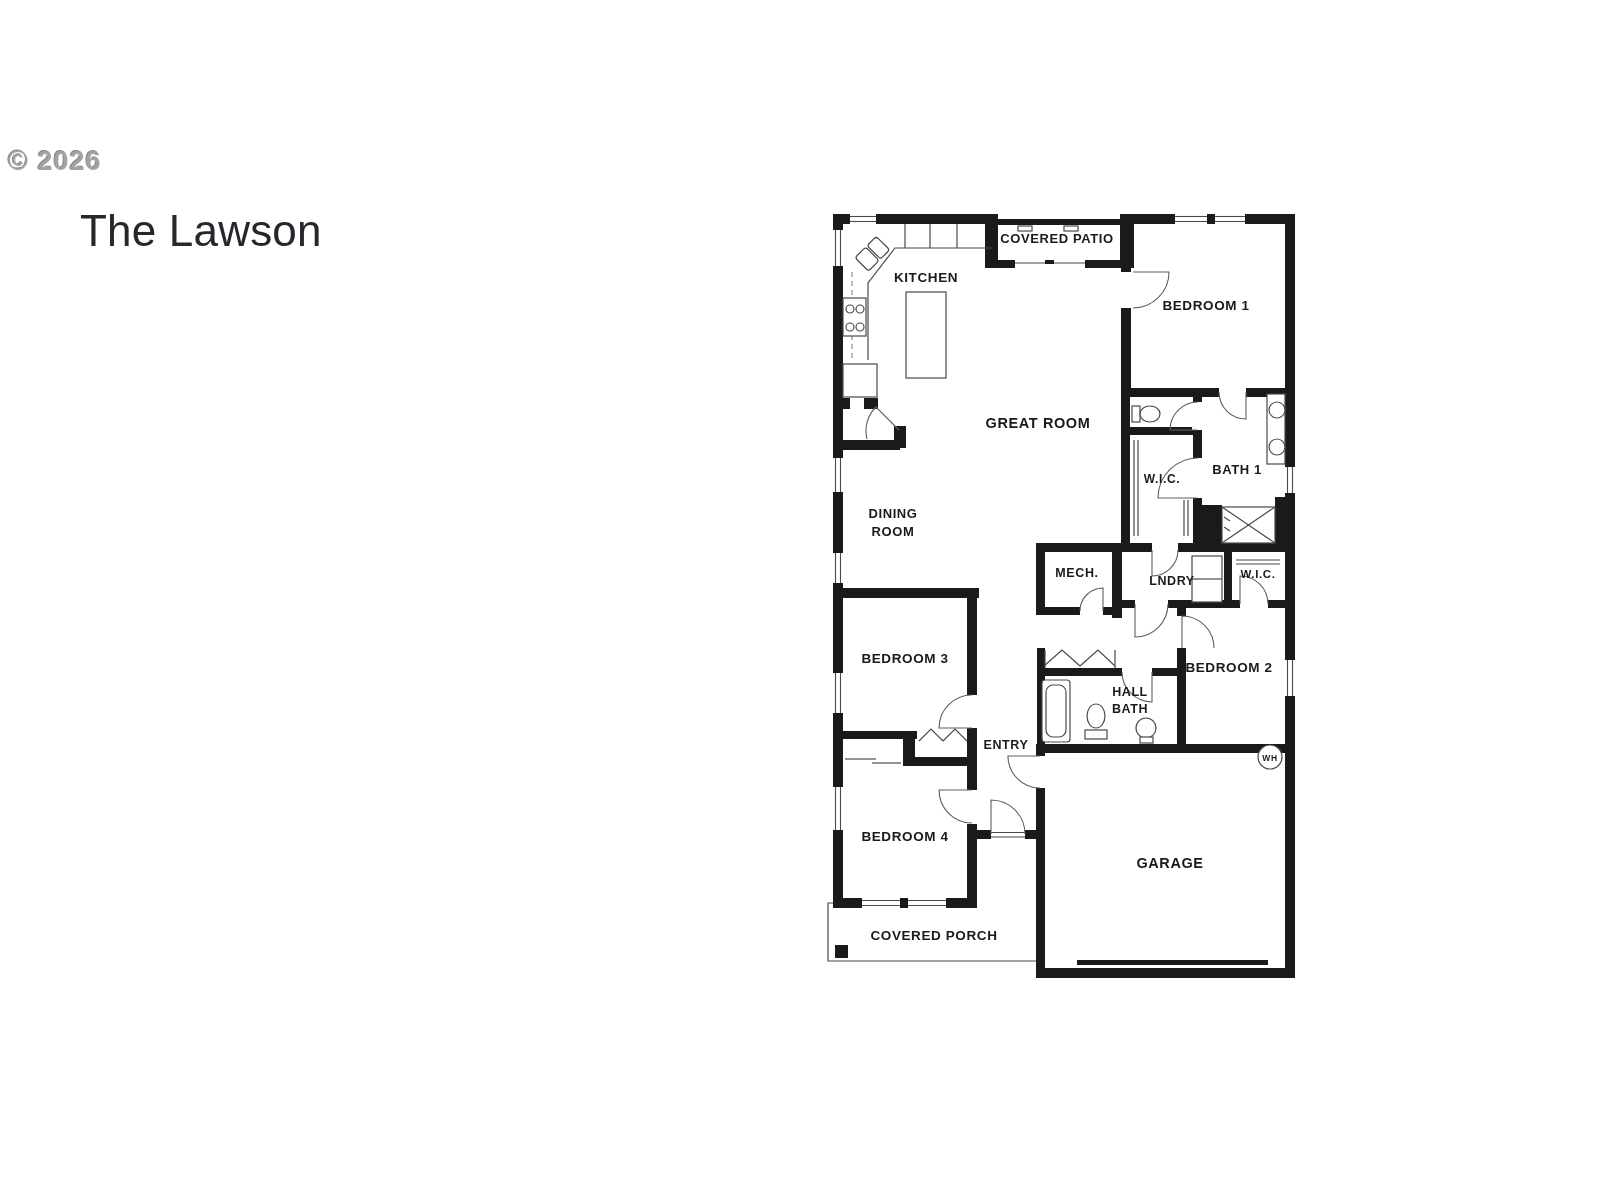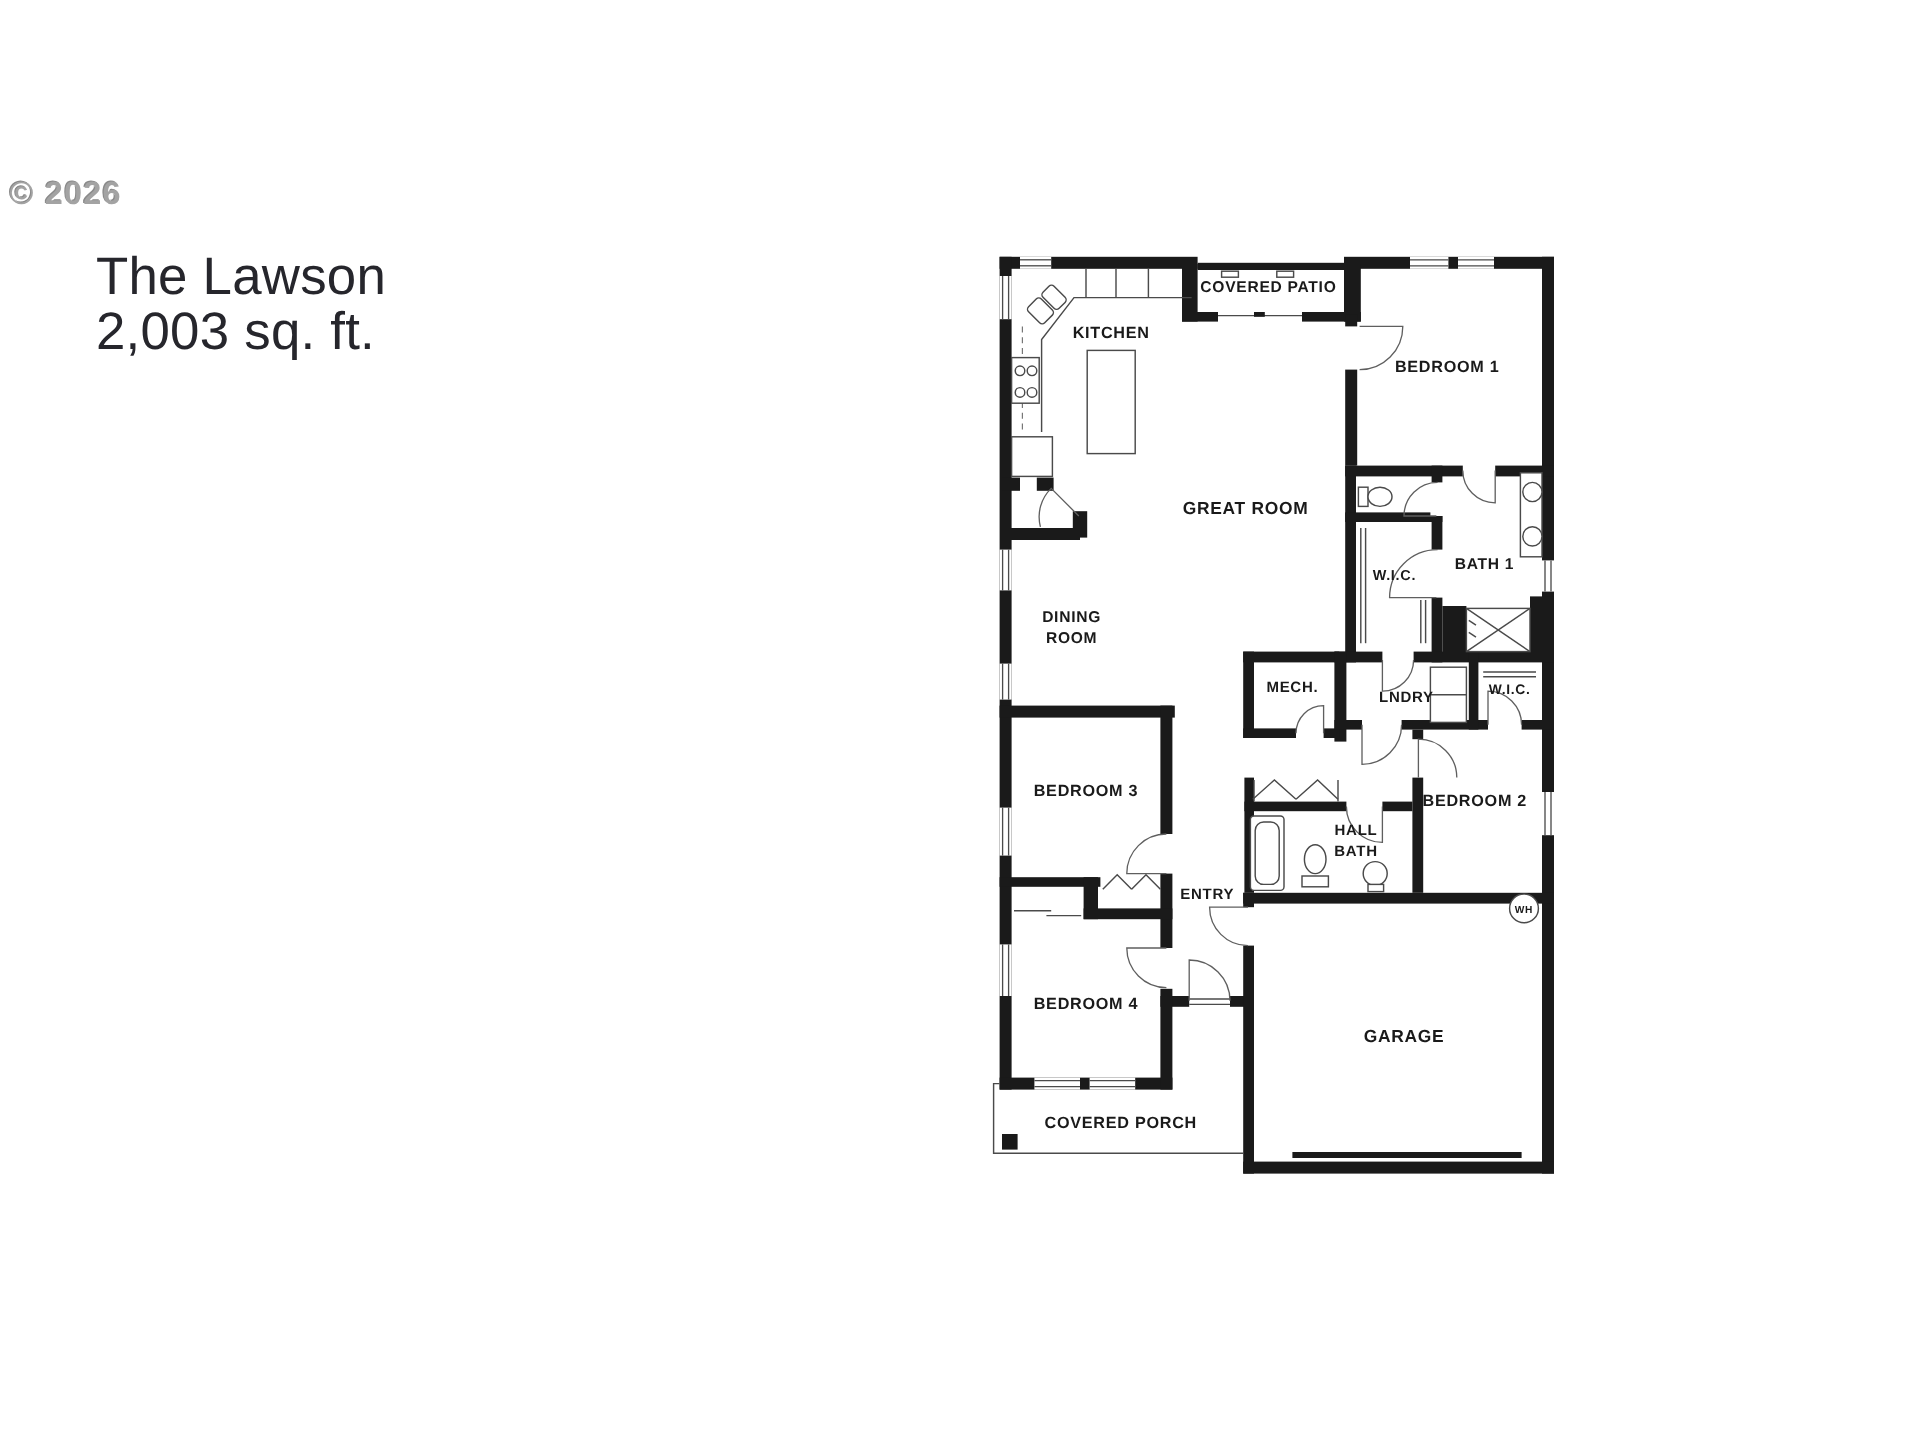--- a/index.html
+++ b/index.html
@@ -23,21 +23,20 @@
 </style>
 </head>
 <body>
 
 <div id="page">
 
   <div id="watermark">© 2026</div>
 
   <div id="title">
     <div>The Lawson</div>
-    <div>2,003 sq. ft.</div>
   </div>
 
   <svg id="plan-svg" width="1600" height="1200" viewBox="0 0 1600 1200">
 
     <g>
       <rect class="w" x="833" y="214" width="165" height="10"></rect>
       <rect class="w" x="998" y="219" width="122" height="6"></rect>
       <rect class="w" x="1120" y="214" width="175" height="10"></rect>
       <rect class="w" x="833" y="214" width="10" height="694"></rect>
       <rect class="w" x="1285" y="214" width="10" height="764"></rect>

